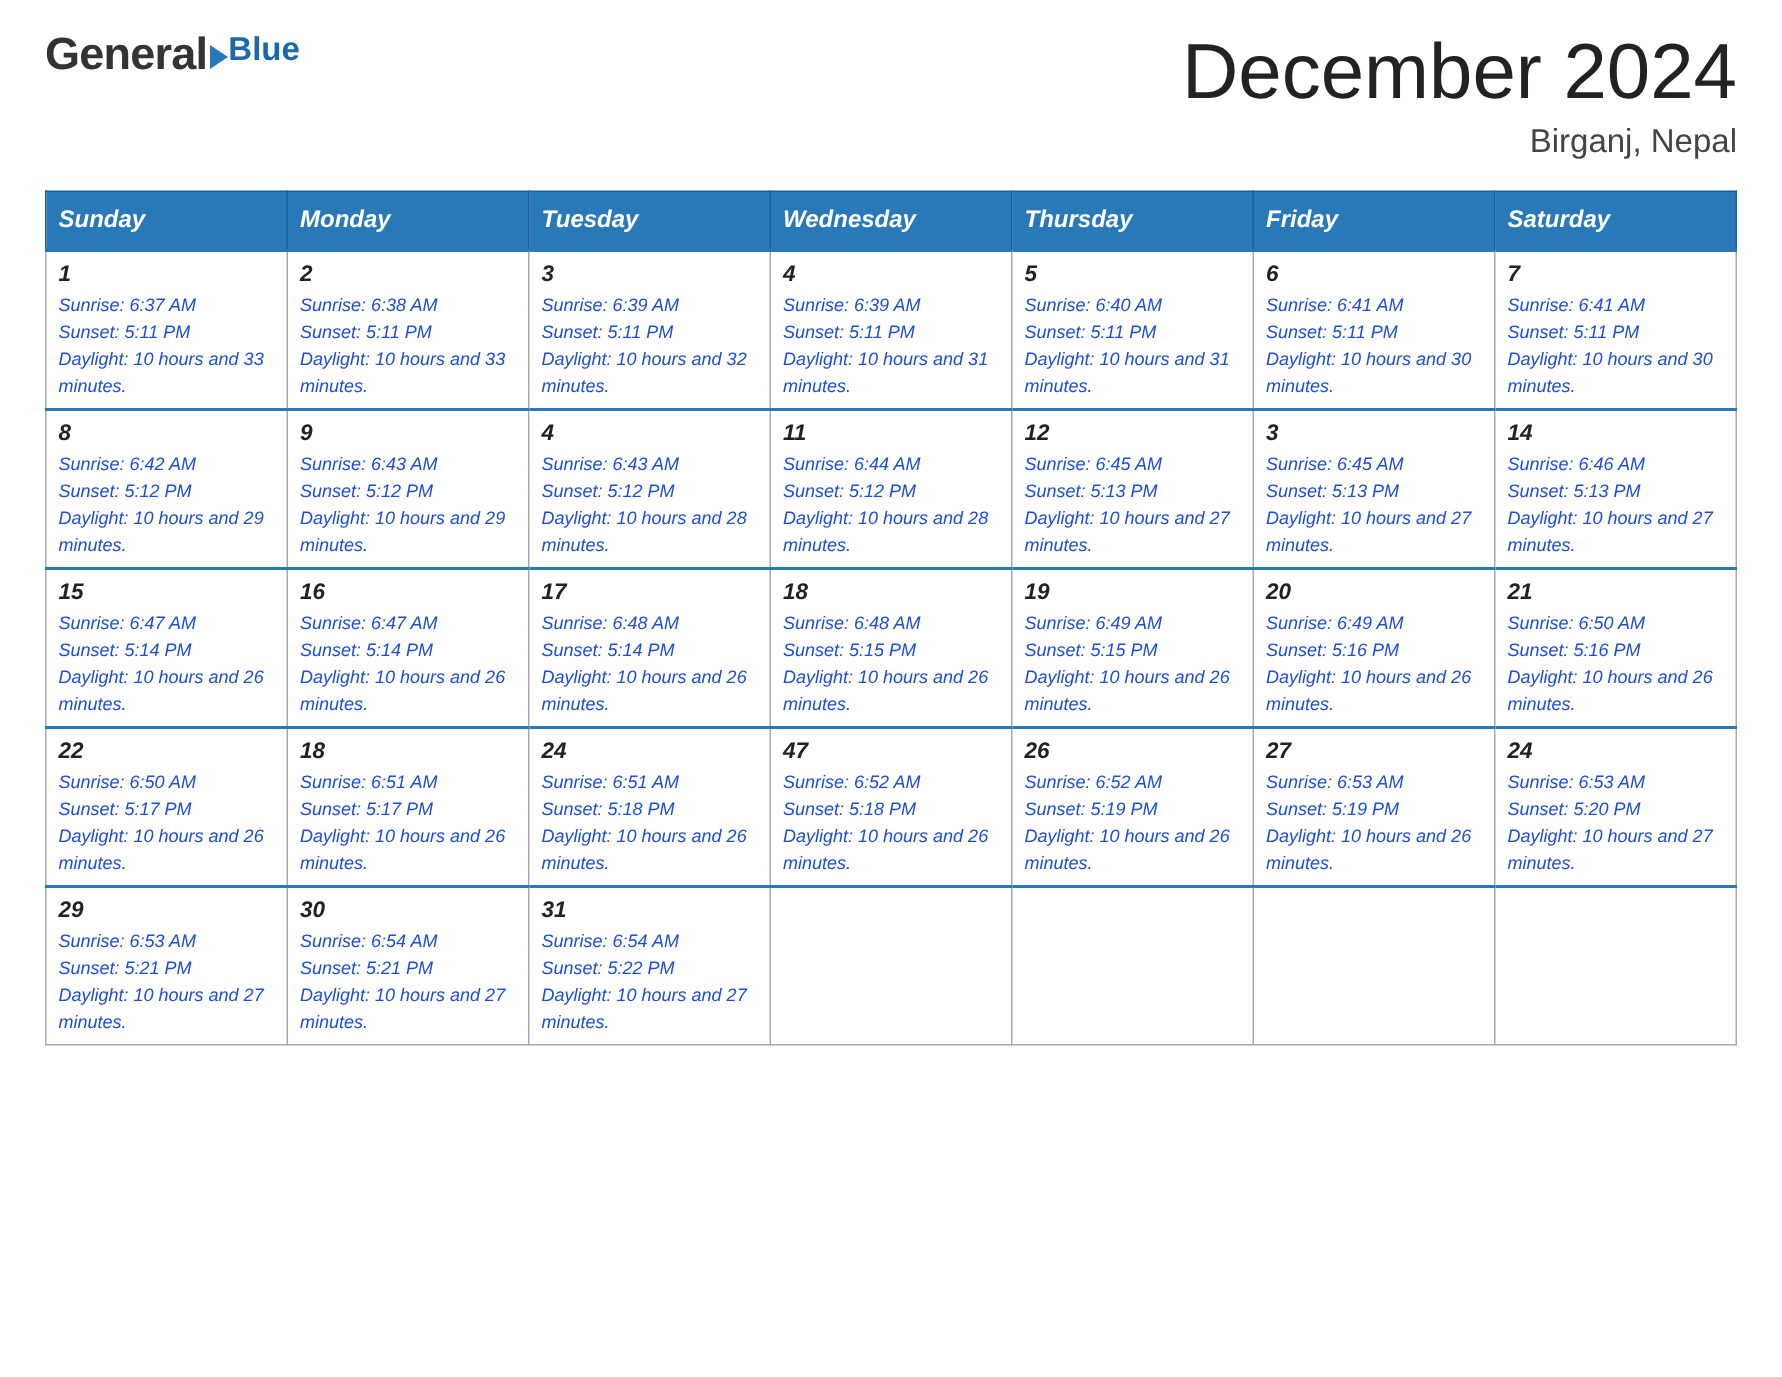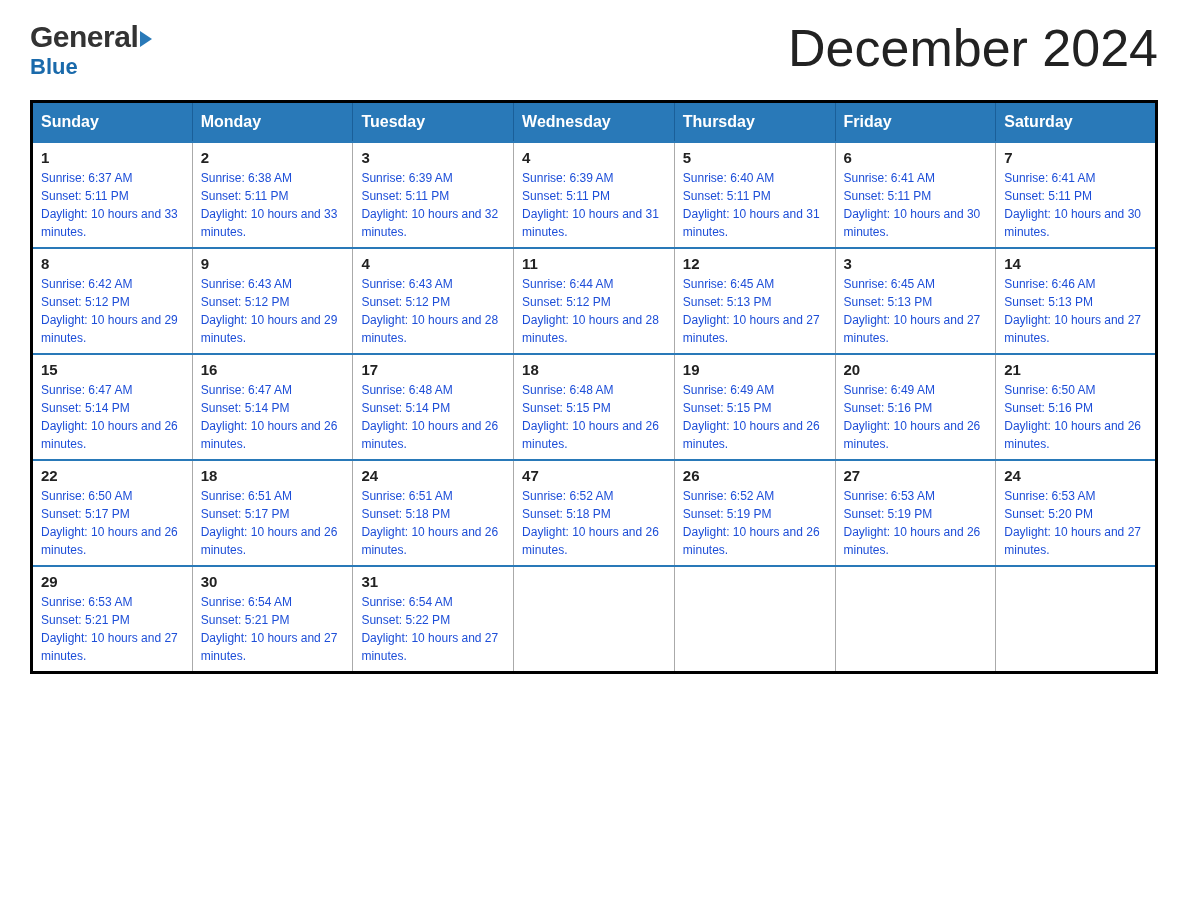--- a/index.html
+++ b/index.html
@@ -31,21 +31,22 @@
       line-height: 1.1;
     }
     .location {
       font-size: 22px;
       color: #444;
       margin-top: 4px;
     }
     .calendar {
       width: 100%;
       border-collapse: collapse;
-      border: 3px solid #000000;
+      border: 1px solid #000000;
+      font-style: italic;
     }
     .calendar th {
       background-color: #2979b8;
       color: #fff;
       font-size: 16px;
       font-weight: bold;
       padding: 10px 8px;
       text-align: left;
       border: 1px solid #1a5f99;
     }
@@ -75,21 +76,21 @@
       border-top: 2px solid #2979b8;
     }
     
     .logo-wrapper {
       display: flex;
       align-items: center;
       gap: 0;
     }
     .logo-g-part {
       display: flex;
-      flex-direction: column;
+      flex-direction: row;
     }
     .logo-general {
       font-size: 30px;
       font-weight: bold;
       color: #333;
       letter-spacing: -0.5px;
     }
     .logo-blue-text {
       font-size: 22px;
       font-weight: bold;
@@ -103,20 +104,21 @@
   <div class="logo">
     <div class="logo-wrapper">
       <div class="logo-g-part">
         <span class="logo-general">General<span style="display:inline-block; width:0; height:0; border-left:12px solid #2979b8; border-top:8px solid transparent; border-bottom:8px solid transparent; margin-left:2px; vertical-align:middle;"></span></span>
         <span class="logo-blue-text">Blue</span>
       </div>
     </div>
   </div>
   <div class="title-section">
     <div class="month-title">December 2024</div>
+    <div class="location">Birganj, Nepal</div>
   </div>
 </div>
 
 <table class="calendar">
   <thead>
     <tr>
       <th>Sunday</th>
       <th>Monday</th>
       <th>Tuesday</th>
       <th>Wednesday</th>

